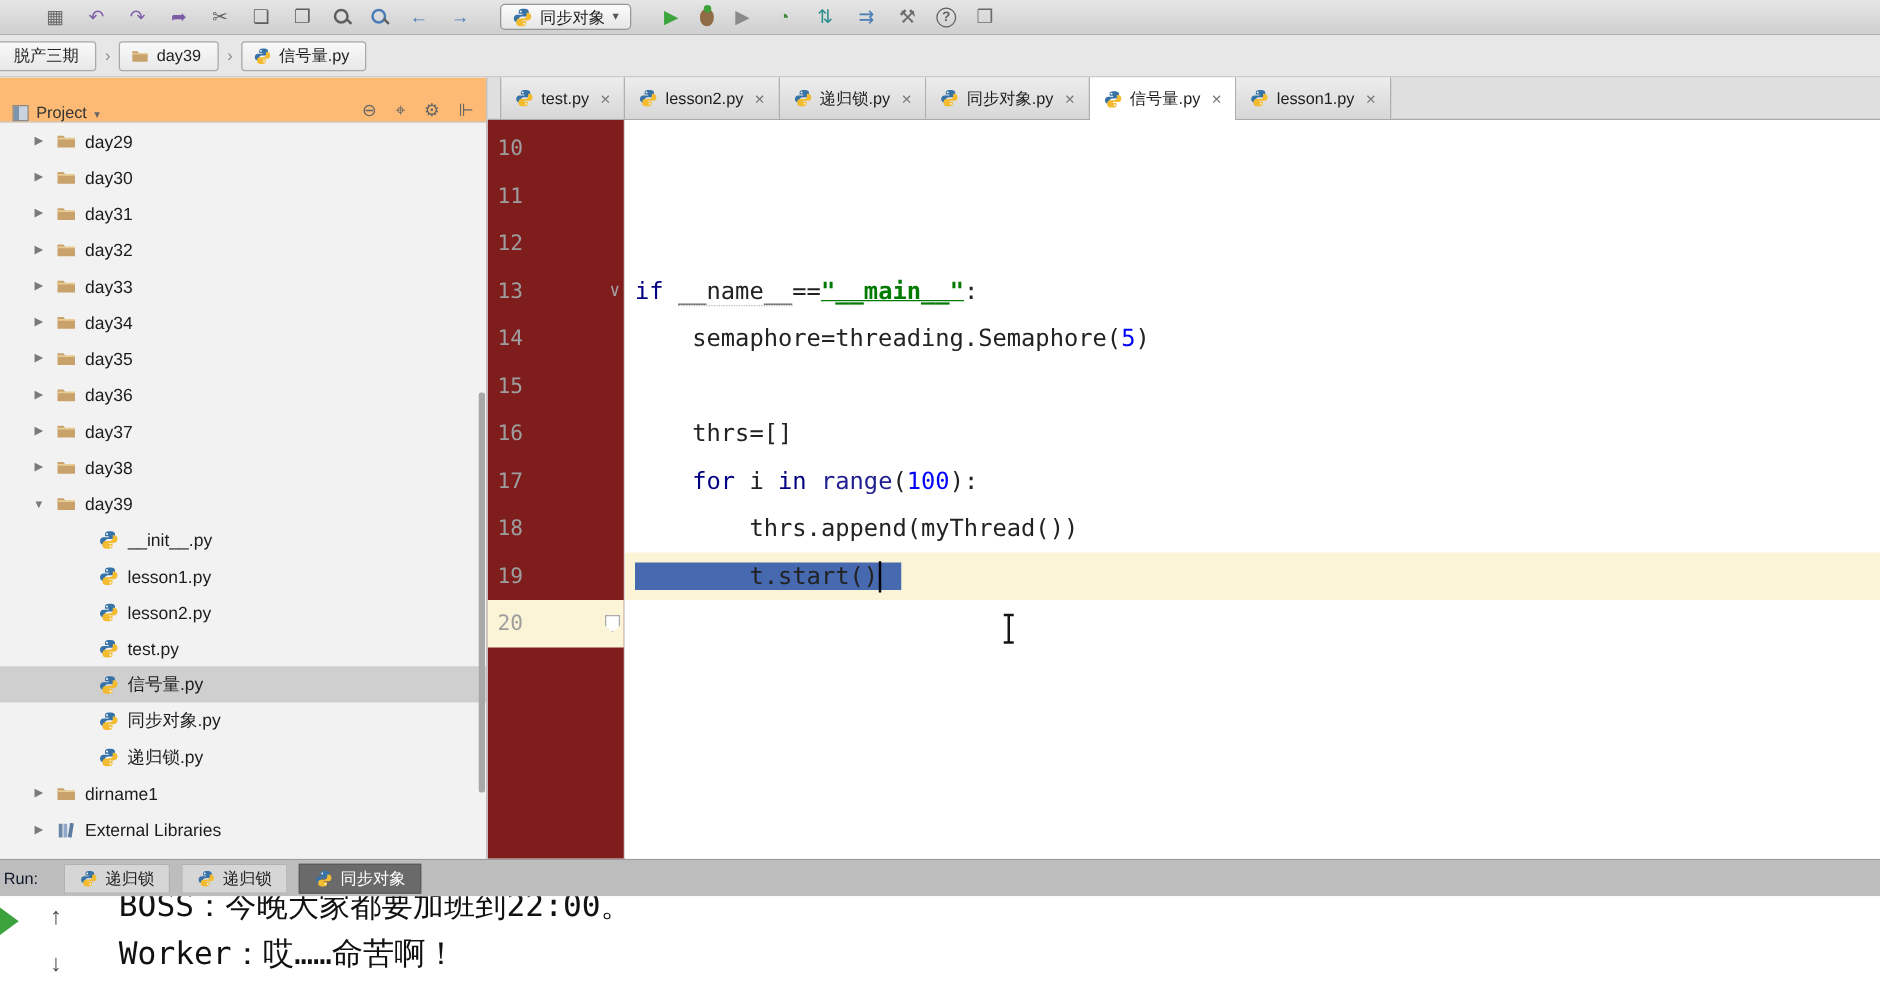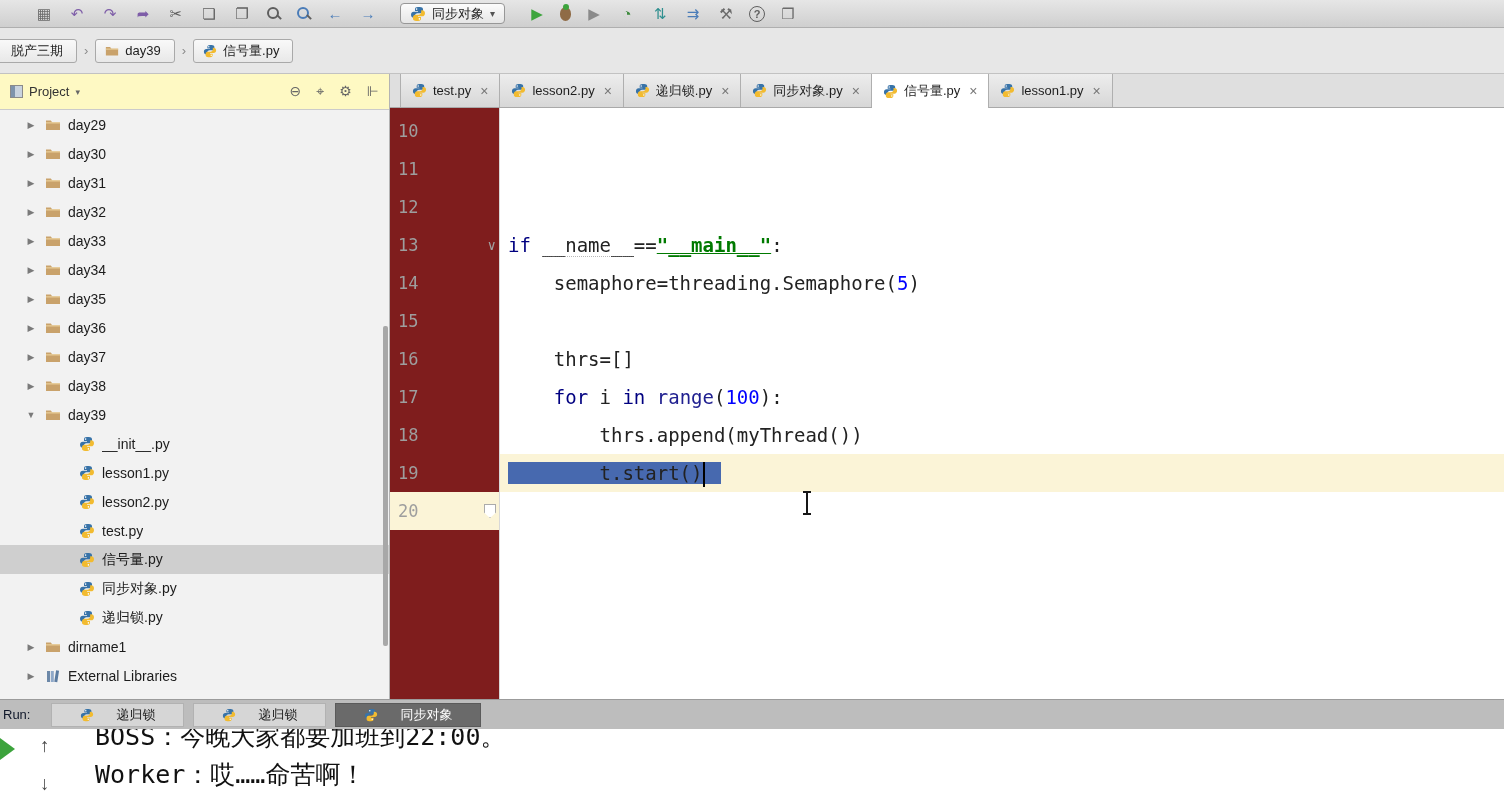--- a/index.html
+++ b/index.html
@@ -18,32 +18,32 @@
   .shape-magnifier::after,.shape-magnifier-plus::after{content:"";position:absolute;left:11px;top:11px;width:6px;height:2px;background:#5E5E5E;transform:rotate(45deg)}
   .shape-magnifier-plus::before{border-color:#4A7CB8}
   .shape-bug{position:relative;width:11px;height:14px;background:#8F6B46;border-radius:6px/7px}
   .shape-bug::before{content:"";position:absolute;left:2.5px;top:-3px;width:6px;height:6px;background:#3CA33C;border-radius:50%}
   .run-combo{display:flex;align-items:center;gap:6px;height:21px;padding:0 9px;margin:0 10px;
     background:linear-gradient(#FCFCFC,#E6E6E6);border:1px solid #979797;border-radius:4px;font-size:13px;color:#222}
   .combo-arrow{font-size:10px;color:#555}
   .fic svg{display:block}
 
   
-  .crumbs{height:46px;display:flex;align-items:center;gap:7px;background:#E7E7E7;border-bottom:1px solid #C2C2C2;padding-left:0}
+  .crumbs{height:34px;display:flex;align-items:center;gap:7px;background:#E7E7E7;border-bottom:1px solid #C2C2C2;padding-left:0}
   .crumb{display:flex;align-items:center;gap:6px;height:24px;padding:0 13px 0 9px;font-size:13px;color:#222;
     background:linear-gradient(#F9F9F9,#E8E8E8);border:1px solid #A9A9A9;border-radius:3px}
   .crumb:first-child{margin-left:-6px;padding-left:16px}
   .crsep{color:#8A8A8A;font-size:13px}
 
   
   .main{display:flex;height:625px}
 
   
   .project{width:390px;min-width:390px;background:#F2F2F2;border-right:1px solid #B3B3B3;position:relative;overflow:hidden}
-  .phead{height:36px;display:flex;align-items:center;gap:6px;background:#fef9c3;border-bottom:1px solid #CBCBCB;padding:0 10px;font-size:13px;color:#333}
+  .phead{height:36px;display:flex;align-items:flex-end;gap:6px;background:#fdba74;border-bottom:1px solid #CBCBCB;padding:0 10px;font-size:13px;color:#333}
   .pwicon{width:13px;height:13px;border:1px solid #8A8A8A;background:linear-gradient(to right,#7E93AC 35%,#C9D3DF 35%)}
   .phc{font-size:9px;color:#666}
   .phicons{margin-left:auto;display:flex;gap:15px;color:#666;font-size:14px}
   .phi{cursor:default}
   .tree{font-size:14px;color:#1C1C1C}
   .ti{height:29px;display:flex;align-items:center;gap:7px;white-space:nowrap}
   .ti.sel{background:#CFCFCF}
   .arr{width:14px;font-size:9px;color:#7A7A7A;text-align:center;flex:none}
   .ti.lvl1 .arr{margin-left:24px}
   .ti.lvl2 .arr{margin-left:58px}
@@ -78,21 +78,21 @@
   .crow.selected{background:#4769AF}
   .crow.selected span{color:#FFF;border-bottom-color:transparent}
   .crow.current{background:#FBF4D7}
   .selblock{background:#4769AF;padding-right:16px}
   .caret{display:inline-block;width:2px;height:25px;background:#000;vertical-align:middle;margin-left:1px}
 
   
   .runbar{height:30px;background:#BDBDBD;border-top:1px solid #9B9B9B;display:flex;align-items:center;gap:9px;padding-left:3px;font-size:13px}
   .runlabel{color:#0f172a;margin-right:12px}
   .runtabs{display:flex;gap:9px}
-  .runtab{height:24px;display:flex;align-items:center;gap:22px;padding:0 28px;background:#D6D6D6;border:1px solid #B2B2B2;color:#222}
+  .runtab{height:24px;display:flex;align-items:center;gap:6px;padding:0 12px;background:#D6D6D6;border:1px solid #B2B2B2;color:#222}
   .runtab.active{background:#6A6A6A;border-color:#5A5A5A;color:#FFF}
 
   
   .console{height:90px;display:flex;background:#FFF;overflow:hidden}
   .ctools{width:80px;min-width:80px;position:relative}
   .cplay{position:absolute;left:0;top:9px;width:0;height:0;border-left:15px solid #3CA33C;border-top:11px solid transparent;border-bottom:11px solid transparent}
   .cup,.cdown{position:absolute;left:40px;font-size:19px;font-weight:bold;color:#4A4A4A;cursor:default}
   .cup{top:6px}
   .cdown{top:44px}
   .cout{flex:1;margin-top:-11px;padding-left:15px;font-family:"DejaVu Sans Mono","Liberation Mono",monospace;font-size:25px;color:#111}

